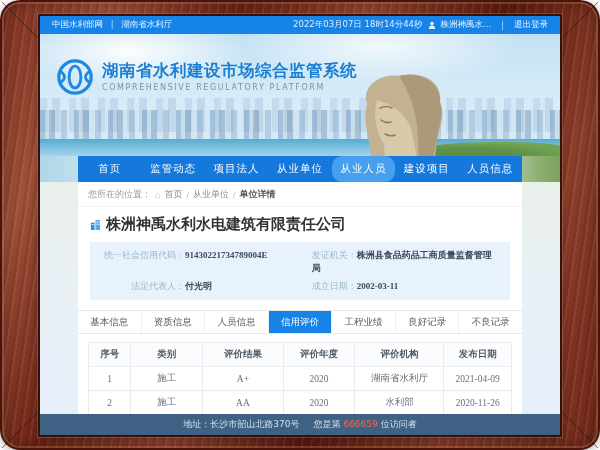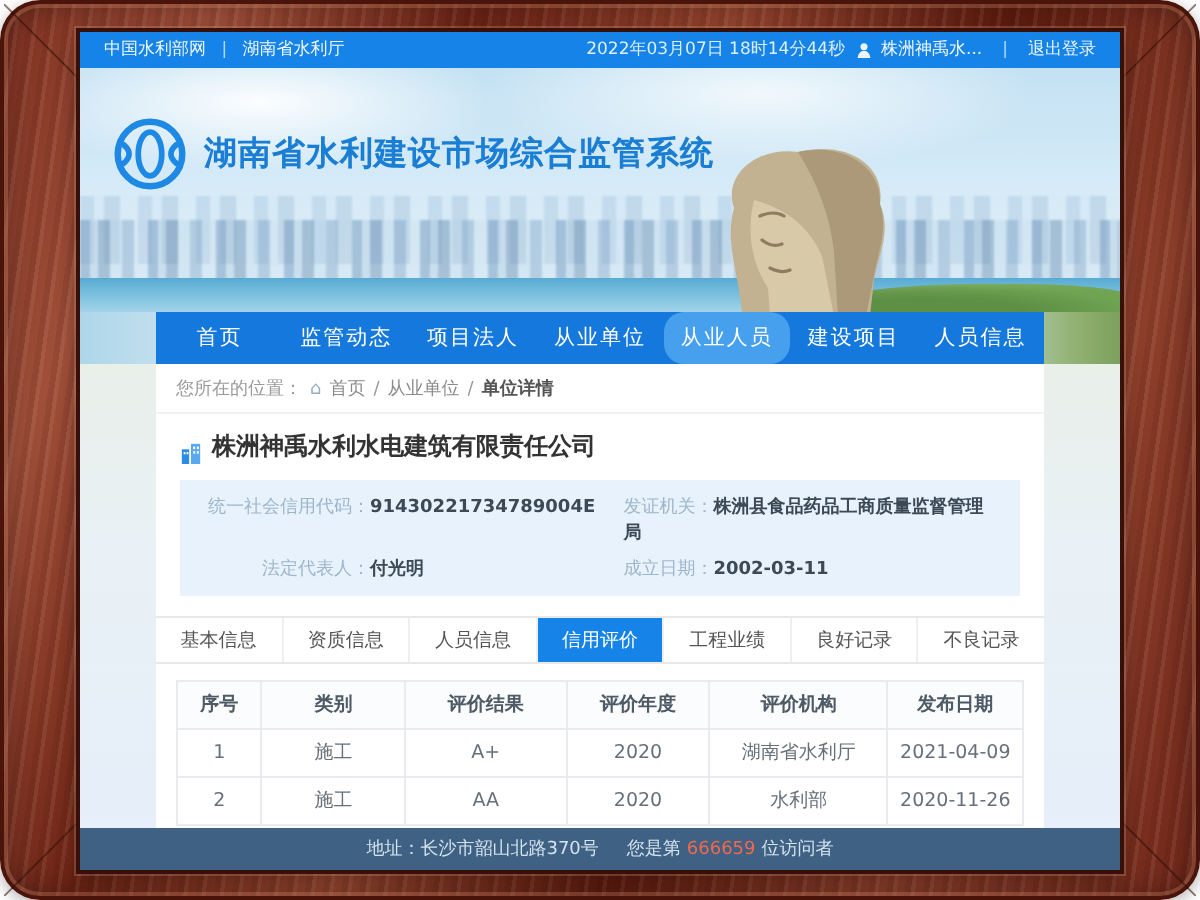--- a/index.html
+++ b/index.html
@@ -66,31 +66,31 @@
   
   .navrow{height:26px;flex:0 0 26px;position:relative;
     background:linear-gradient(90deg,#aed6e9 0%,#c6e2ef 10%,#d5eaf3 55%,#cfe6ef 84%,#8fb06e 96%,#7da05f 100%);}
   .nav-inner{position:absolute;left:38px;right:38px;top:0;bottom:0;background:#1478dc;display:flex;}
   .nav-item{flex:1;display:flex;align-items:center;justify-content:center;color:#fff;
     font-size:10.5px;cursor:pointer;letter-spacing:1px;}
   .nav-item.active{background:#46a0ee;border-radius:10px;}
 
   
   .main{flex:1;background:linear-gradient(180deg,#e9efe9 0%,#e9f1f6 40%,#e6effa 100%);
-    display:flex;justify-content:center;align-items:flex-start;overflow:hidden;}
+    display:flex;justify-content:center;align-items:flex-start;overflow:hidden;font-family:Liberation Serif, serif;}
   .card{width:444px;background:#ffffff;}
 
   .breadcrumb{display:flex;align-items:center;gap:4px;padding:6px 10px 5px;font-size:9px;color:#999;
     border-bottom:1px solid #f2f2f2;}
   .breadcrumb a{color:#8a8a8a;text-decoration:none;cursor:pointer;}
   .breadcrumb .cur{color:#555;font-weight:bold;}
   .home-ic{color:#9ab0c2;font-size:9px;}
 
   .company{padding:8px 12px 0;}
-  .company-name{display:flex;align-items:flex-end;gap:5px;font-size:12px;font-weight:bold;color:#333;}
+  .company-name{display:flex;align-items:center;gap:5px;font-size:15px;font-weight:bold;color:#333;}
   .infobox{background:#e7f2fc;margin:8px 0 10px;padding:7px 14px;display:grid;
     grid-template-columns:53% 47%;row-gap:5px;font-size:9px;}
   .infobox .lbl{color:#9fb6ca;}
   .infobox .val{color:#3d4a56;font-weight:bold;}
 
   .tabs{display:flex;border:1px solid #e8e8e8;border-left:none;border-right:none;height:22px;}
   .tab{flex:1;display:flex;align-items:center;justify-content:center;font-size:9.5px;color:#555;
     border-right:1px solid #efefef;cursor:pointer;background:#fff;}
   .tab:last-child{border-right:none;}
   .tab.active{background:#1583e8;color:#fff;}
@@ -150,20 +150,21 @@
       <path d="M33,38 q7,-3 12,0 M34,50 q5,4 10,2 M38,64 q6,3 10,1" stroke="#8f7d5f" stroke-width="1.6" fill="none" stroke-linecap="round"></path>
     </svg>
     <div class="logo-wrap">
       <svg width="38" height="38" viewBox="0 0 40 40">
         <circle cx="20" cy="20" r="17" fill="none" stroke="#1e88e5" stroke-width="3.4"></circle>
         <ellipse cx="20" cy="20" rx="6.2" ry="11.5" fill="none" stroke="#1e88e5" stroke-width="3"></ellipse>
         <path d="M6 15 q6 5 0 10 M34 15 q-6 5 0 10" fill="none" stroke="#1e88e5" stroke-width="3" stroke-linecap="round"></path>
       </svg>
       <div class="logo-text">
         <div class="t1">湖南省水利建设市场综合监管系统</div>
+        <div class="t2">COMPREHENSIVE REGULATORY PLATFORM</div>
       </div>
     </div>
   </div>
 
   <div class="navrow">
     <div class="nav-inner">
       <div class="nav-item">首页</div>
       <div class="nav-item">监管动态</div>
       <div class="nav-item">项目法人</div>
       <div class="nav-item">从业单位</div>

